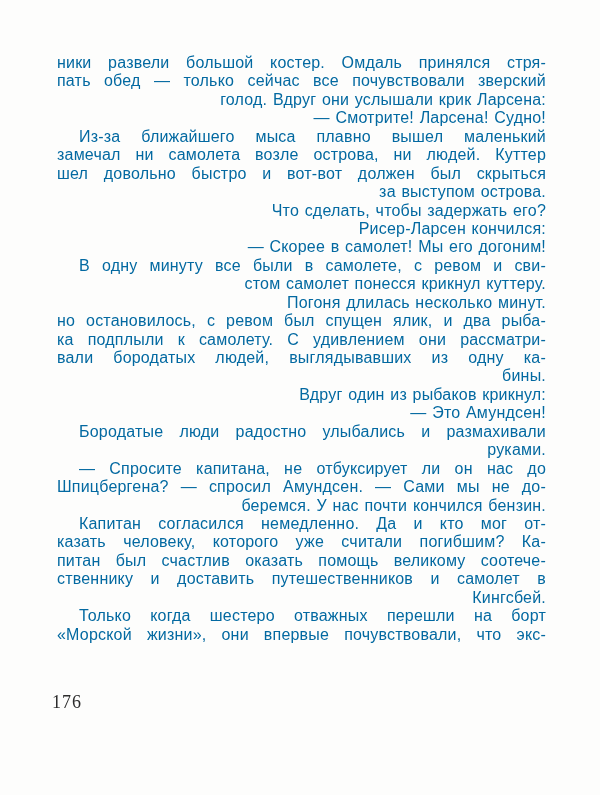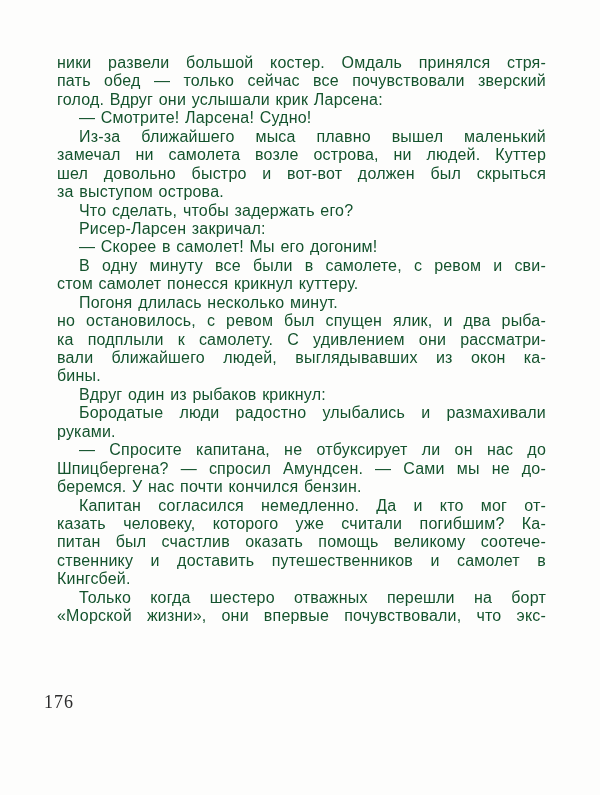--- a/index.html
+++ b/index.html
@@ -20,41 +20,41 @@
     top: 0;
     width: 600px;
     height: 795px;
     background: #fdfdfc;
   }
   .text-block {
     position: absolute;
     left: 57px;
     top: 54px;
     width: 489px;
-    color: #14532d;
+    color: #0369a1;
     font-size: 16px;
     line-height: 18.45px;
     letter-spacing: 0.2px;
     word-spacing: 1px;
   }
   .ln {
     height: 18.45px;
-    text-align: left;
+    text-align: right;
     white-space: normal;
   }
   .ln.just {
     text-align: justify;
     text-align-last: justify;
   }
   .ln.ind {
     padding-left: 22px;
   }
   .page-number {
     position: absolute;
-    left: 44px;
+    left: 52px;
     top: 692px;
     font-family: "Liberation Serif", serif;
     font-size: 18px;
     letter-spacing: 1px;
     color: #2c2c2c;
   }
 </style>
 </head>
 <body>
 
@@ -62,30 +62,31 @@
   <div class="text-block">
       <div class="ln just">ники развели большой костер. Омдаль принялся стря-</div>
       <div class="ln just">пать обед — только сейчас все почувствовали зверский</div>
       <div class="ln">голод. Вдруг они услышали крик Ларсена:</div>
       <div class="ln ind">— Смотрите!  Ларсена!  Судно!</div>
       <div class="ln ind just">Из-за ближайшего мыса плавно вышел маленький</div>
       <div class="ln just">замечал ни самолета возле острова, ни людей. Куттер</div>
       <div class="ln just">шел довольно быстро и вот-вот должен был скрыться</div>
       <div class="ln">за выступом острова.</div>
       <div class="ln ind">Что сделать, чтобы задержать его?</div>
-      <div class="ln ind">Рисер-Ларсен закричал:</div>
+      <div class="ln ind">Рисер-Ларсен кончился:</div>
       <div class="ln ind">— Скорее в самолет! Мы его догоним!</div>
       <div class="ln ind just">В одну минуту все были в самолете, с ревом и сви-</div>
       <div class="ln">стом самолет понесся крикнул куттеру.</div>
       <div class="ln ind">Погоня длилась несколько минут.</div>
       <div class="ln just">но остановилось, с ревом был спущен ялик, и два рыба-</div>
       <div class="ln just">ка подплыли к самолету. С удивлением они рассматри-</div>
-      <div class="ln just">вали ближайшего людей, выглядывавших из окон ка-</div>
+      <div class="ln just">вали бородатых людей, выглядывавших из одну ка-</div>
       <div class="ln">бины.</div>
       <div class="ln ind">Вдруг один из рыбаков крикнул:</div>
+      <div class="ln ind">— Это Амундсен!</div>
       <div class="ln ind just">Бородатые люди радостно улыбались и размахивали</div>
       <div class="ln">руками.</div>
       <div class="ln ind just">— Спросите капитана, не отбуксирует ли он нас до</div>
       <div class="ln just">Шпицбергена? — спросил Амундсен. — Сами мы не до-</div>
       <div class="ln">беремся. У нас почти кончился бензин.</div>
       <div class="ln ind just">Капитан согласился немедленно. Да и кто мог от-</div>
       <div class="ln just">казать человеку, которого уже считали погибшим? Ка-</div>
       <div class="ln just">питан был счастлив оказать помощь великому соотече-</div>
       <div class="ln just">ственнику и доставить путешественников и самолет в</div>
       <div class="ln">Кингсбей.</div>

